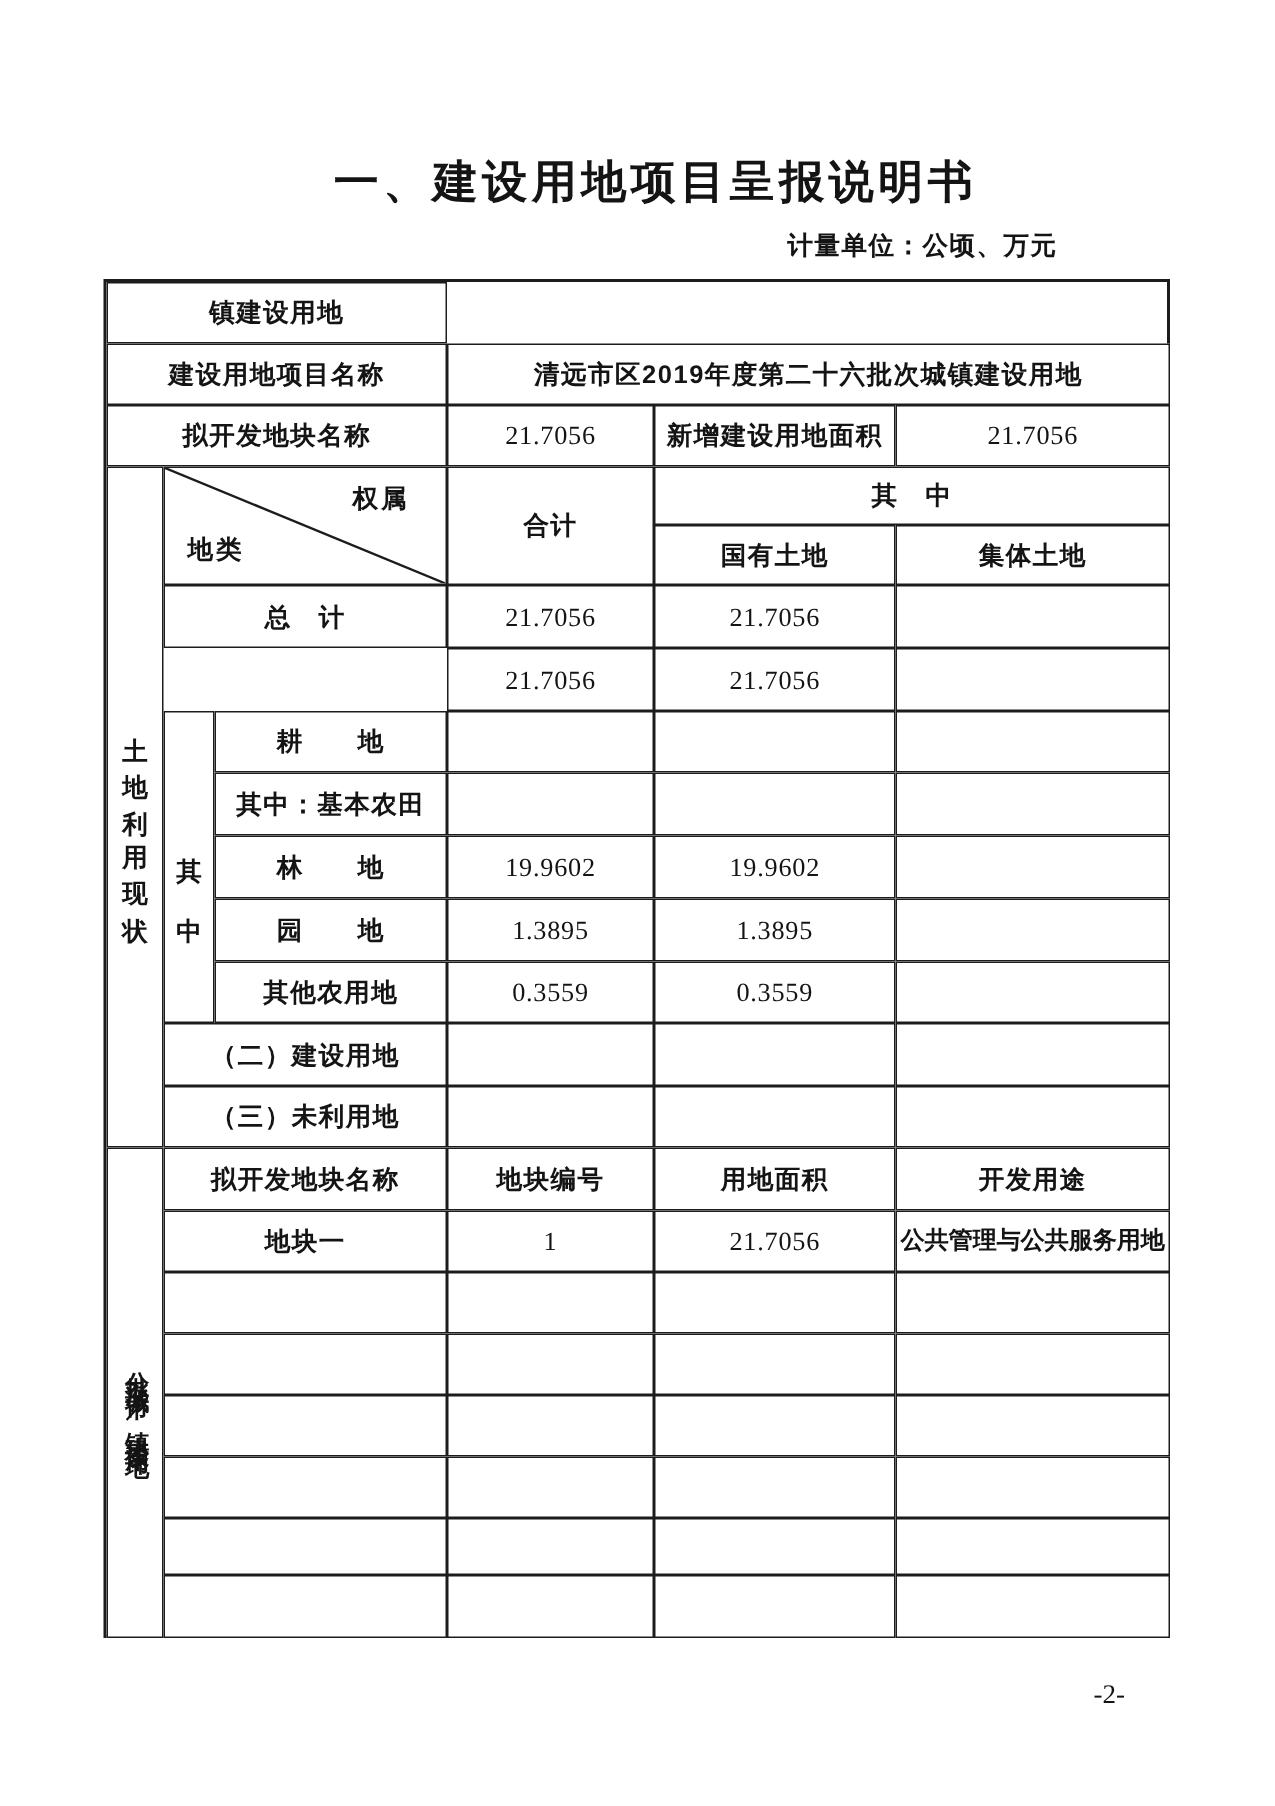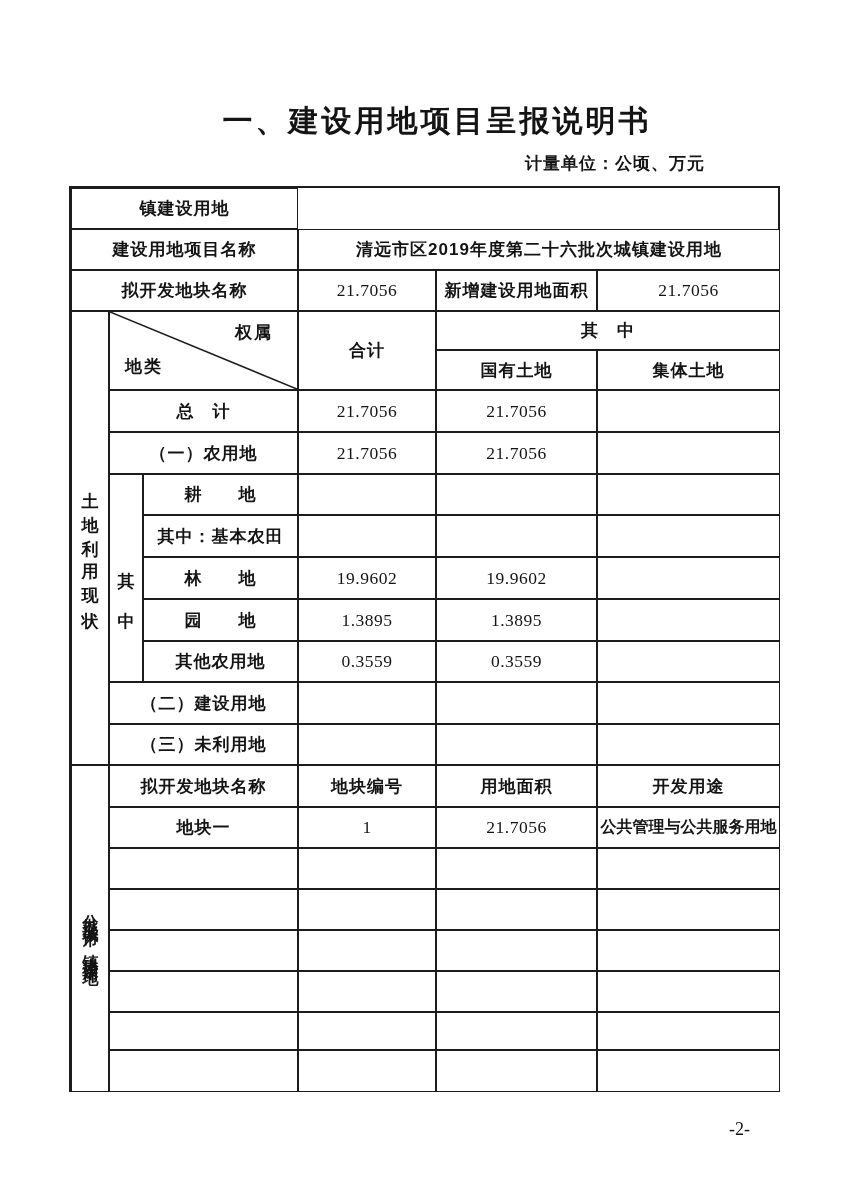--- a/index.html
+++ b/index.html
@@ -69,21 +69,20 @@
     <div class="cell lbl" style="grid-area:4/4/6/5">合计</div>
     <div class="cell lbl" style="grid-area:4/5/5/7">其　中</div>
     <div class="cell lbl" style="grid-area:5/6/6/7">集体土地</div>
     <div class="cell lbl" style="grid-area:5/5/6/6">国有土地</div>
 
     <div class="cell lbl" style="grid-area:6/2/7/4">总　计</div>
     <div class="cell num" style="grid-area:6/4/7/5">21.7056</div>
     <div class="cell num" style="grid-area:6/5/7/6">21.7056</div>
     <div class="cell num" style="grid-area:6/6/7/7"></div>
 
-    <div class="cell lbl" style="grid-area:7/2/8/4">（一）农用地</div>
     <div class="cell num" style="grid-area:7/4/8/5">21.7056</div>
     <div class="cell num" style="grid-area:7/5/8/6">21.7056</div>
     <div class="cell num" style="grid-area:7/6/8/7"></div>
 
     <div class="cell vtext" style="grid-area:8/2/13/3">
       <span class="v-among">其中</span>
     </div>
 
     <div class="cell lbl" style="grid-area:8/3/9/4">耕　　地</div>
     <div class="cell num" style="grid-area:8/4/9/5"></div>

